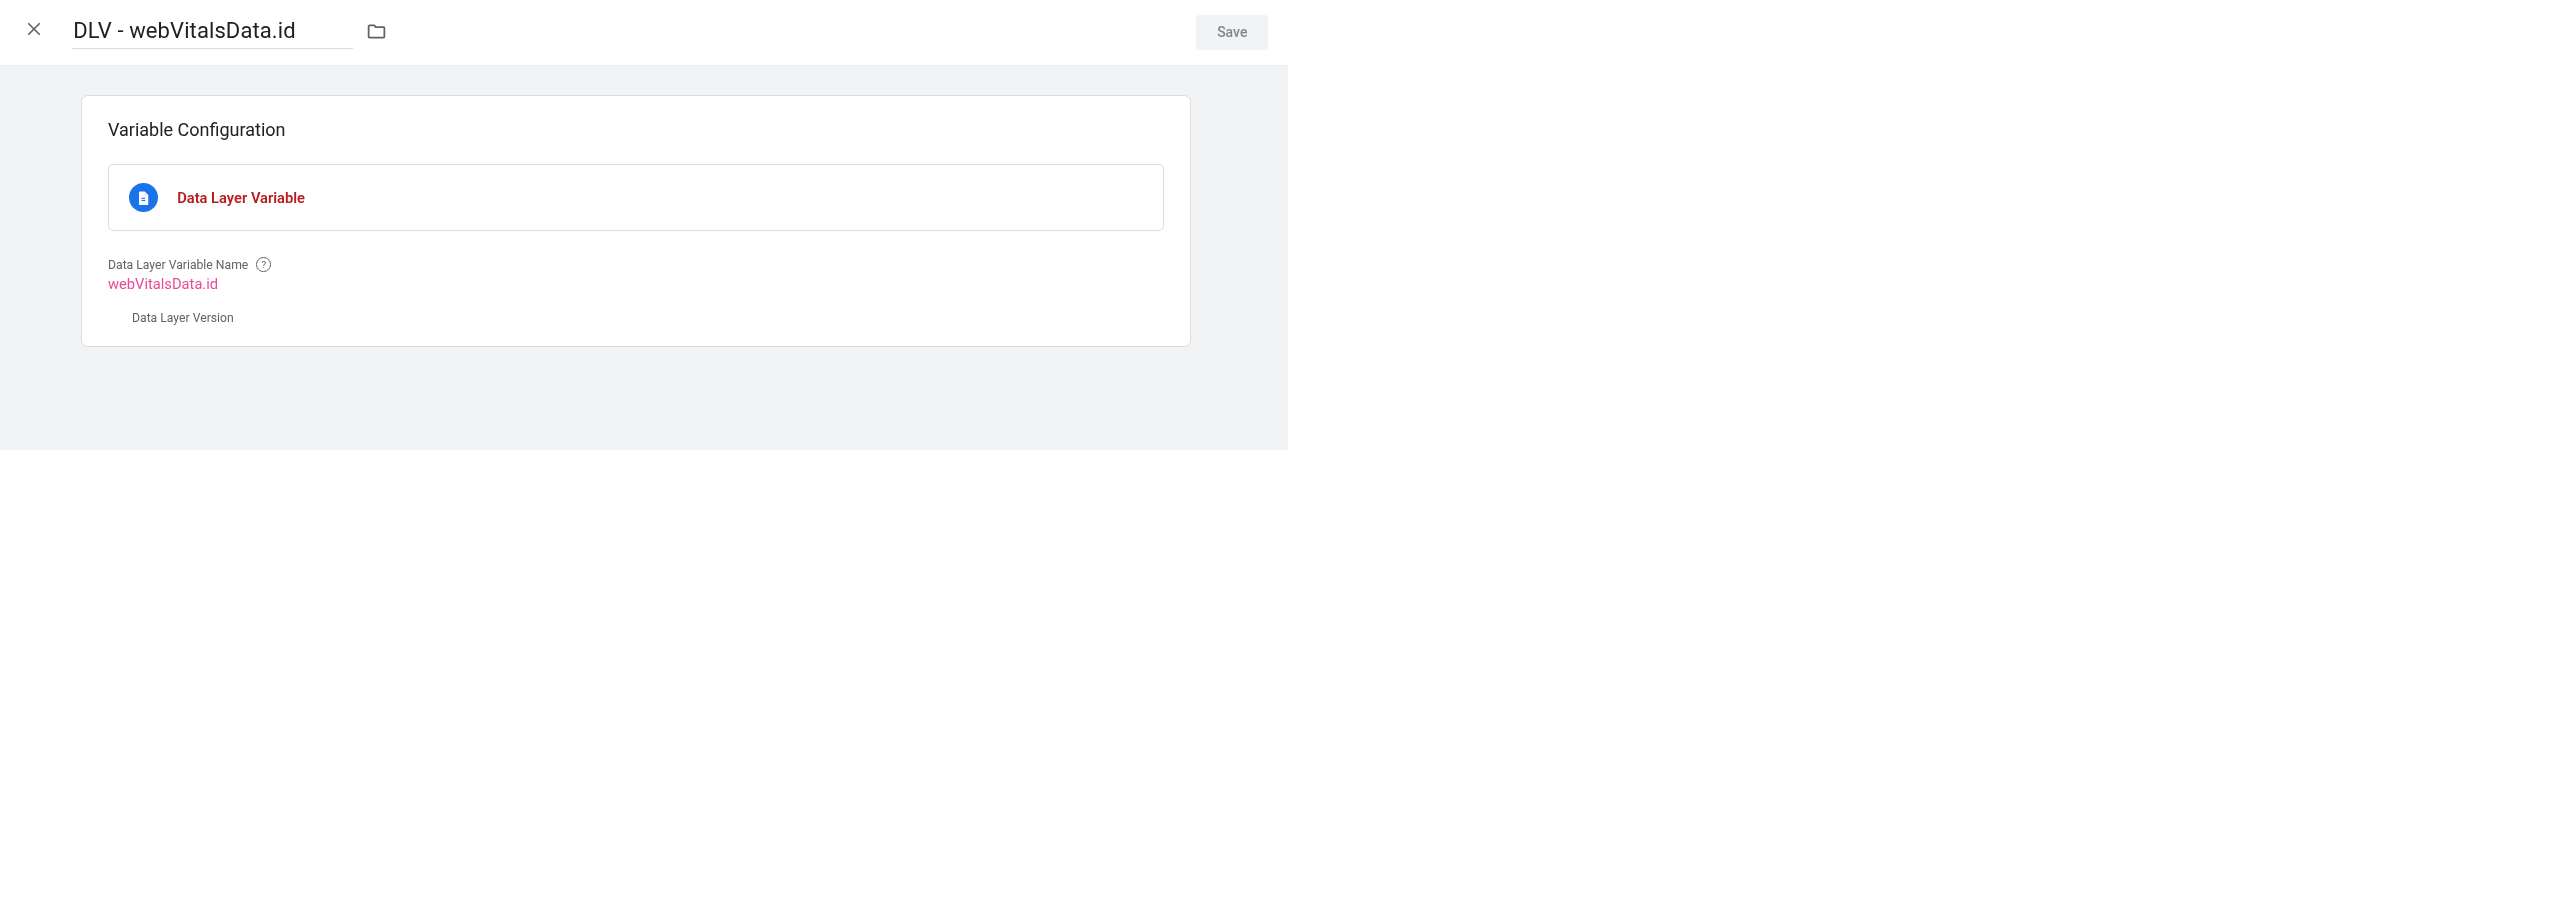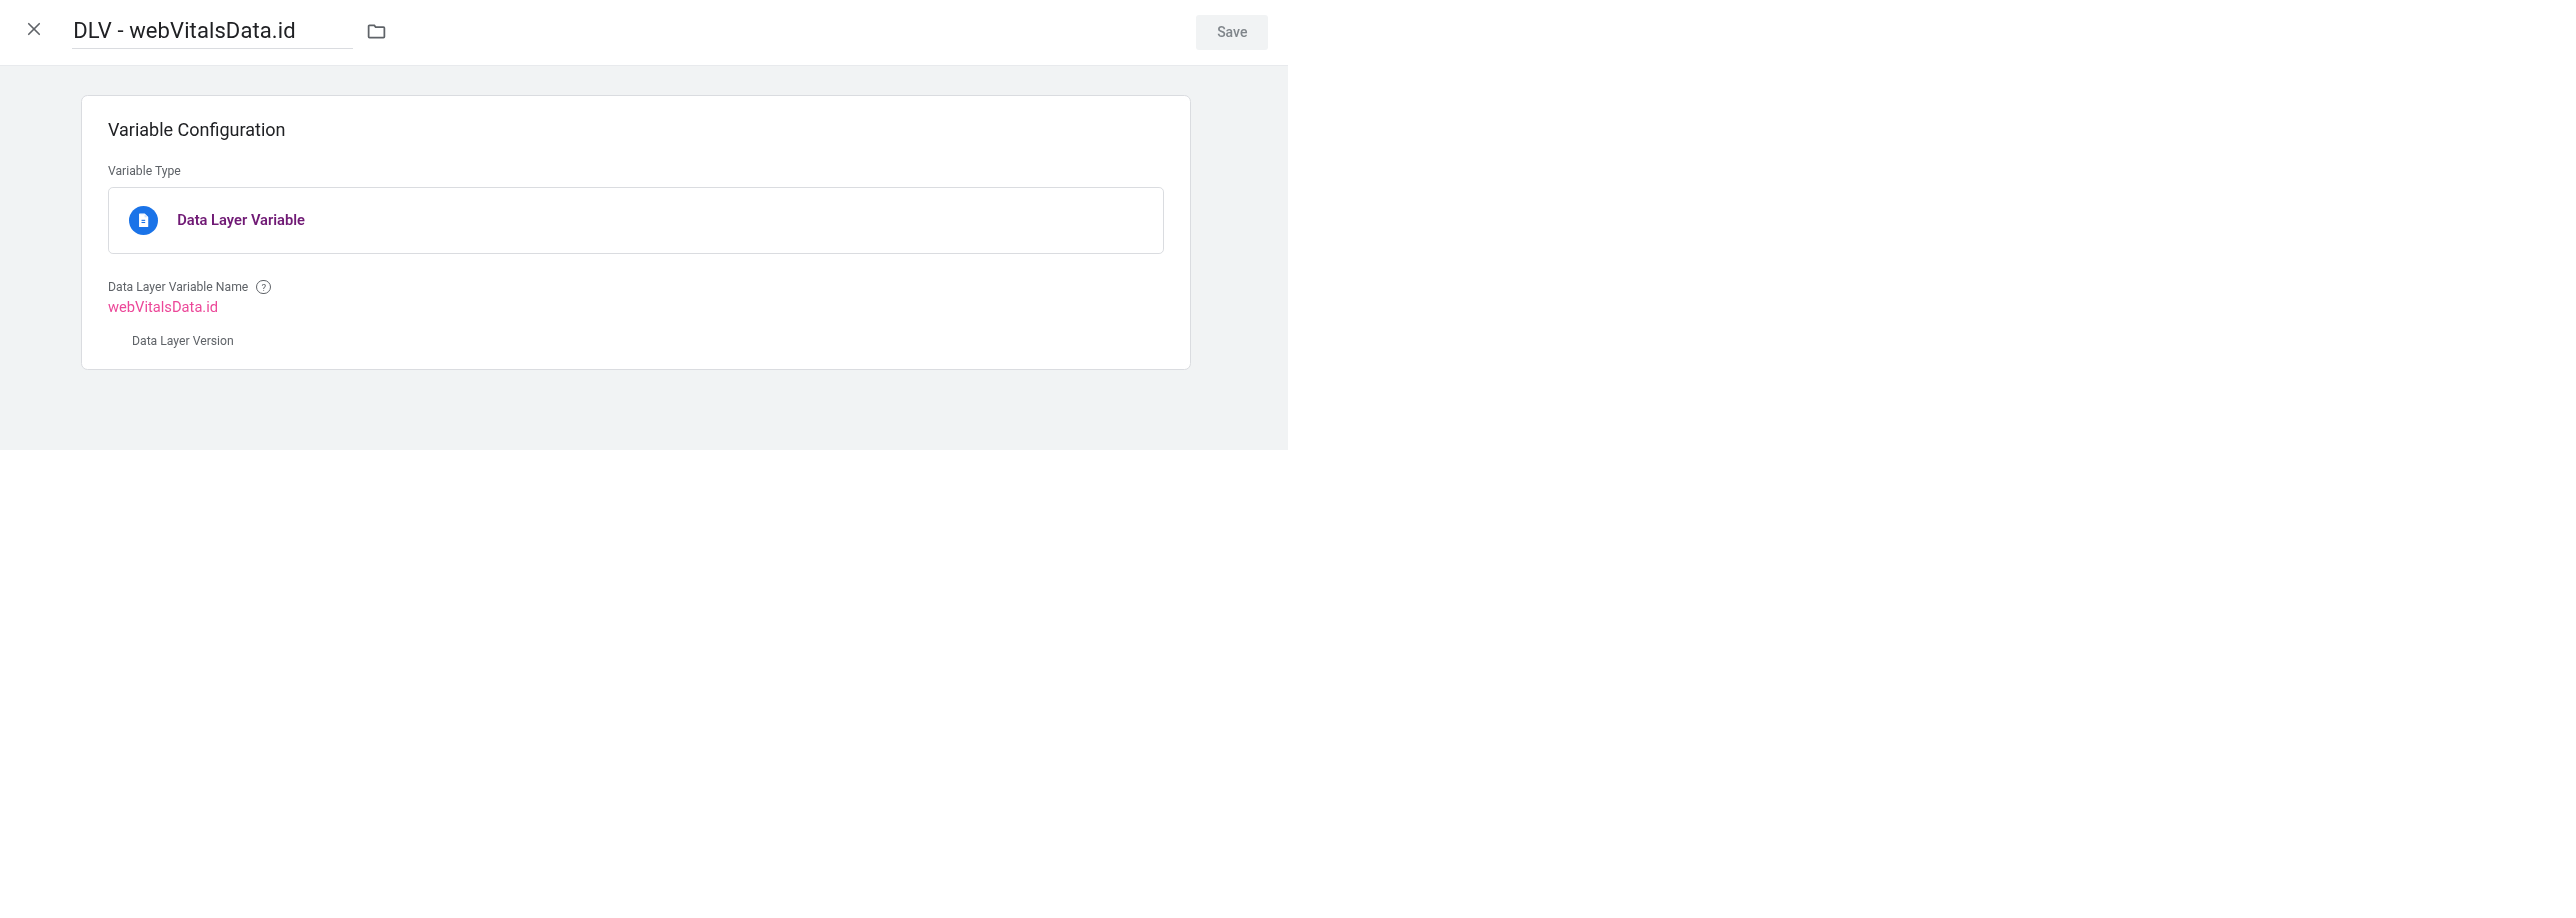--- a/index.html
+++ b/index.html
@@ -102,21 +102,21 @@
       border-radius: 50%;
       background: #1a73e8;
       display: flex;
       align-items: center;
       justify-content: center;
       flex-shrink: 0;
     }
     .type-name {
       font-size: 14.7px;
       font-weight: 600;
-      color: #701a75;
+      color: #b91c1c;
     }
     .field-group { margin-bottom: 18px; }
     .field-label-row {
       display: flex;
       align-items: flex-end;
       gap: 8.2px;
       margin-bottom: 3.3px;
     }
     .field-label {
       font-size: 12.2px;
@@ -170,21 +170,20 @@
         </div>
       </div>
       <div class="spacer"></div>
       <button class="save-btn">Save</button>
     </div>
 
     <div class="body-area">
       <div class="card">
         <div class="card-title">Variable Configuration</div>
 
-        <div class="section-label">Variable Type</div>
         <div class="type-selector">
           <div class="type-icon">
             <svg width="14.7" height="14.7" viewBox="0 0 24 24" fill="#ffffff">
               <path d="M6 2 L14 2 L19 7 L19 22 L6 22 Z M14 2 L14 7 L19 7 M9 12 L16 12 M9 15 L16 15" stroke="#ffffff" stroke-width="2" fill="none" stroke-linejoin="round"></path>
               <path d="M6 2 L14 2 L19 7 L19 22 L6 22 Z" fill="#ffffff"></path>
               <path d="M14 2 L14 7 L19 7 Z" fill="#cfe3fb"></path>
               <line x1="9" y1="12" x2="15" y2="12" stroke="#1a73e8" stroke-width="1.8"></line>
               <line x1="9" y1="15.5" x2="15" y2="15.5" stroke="#1a73e8" stroke-width="1.8"></line>
             </svg>
           </div>

